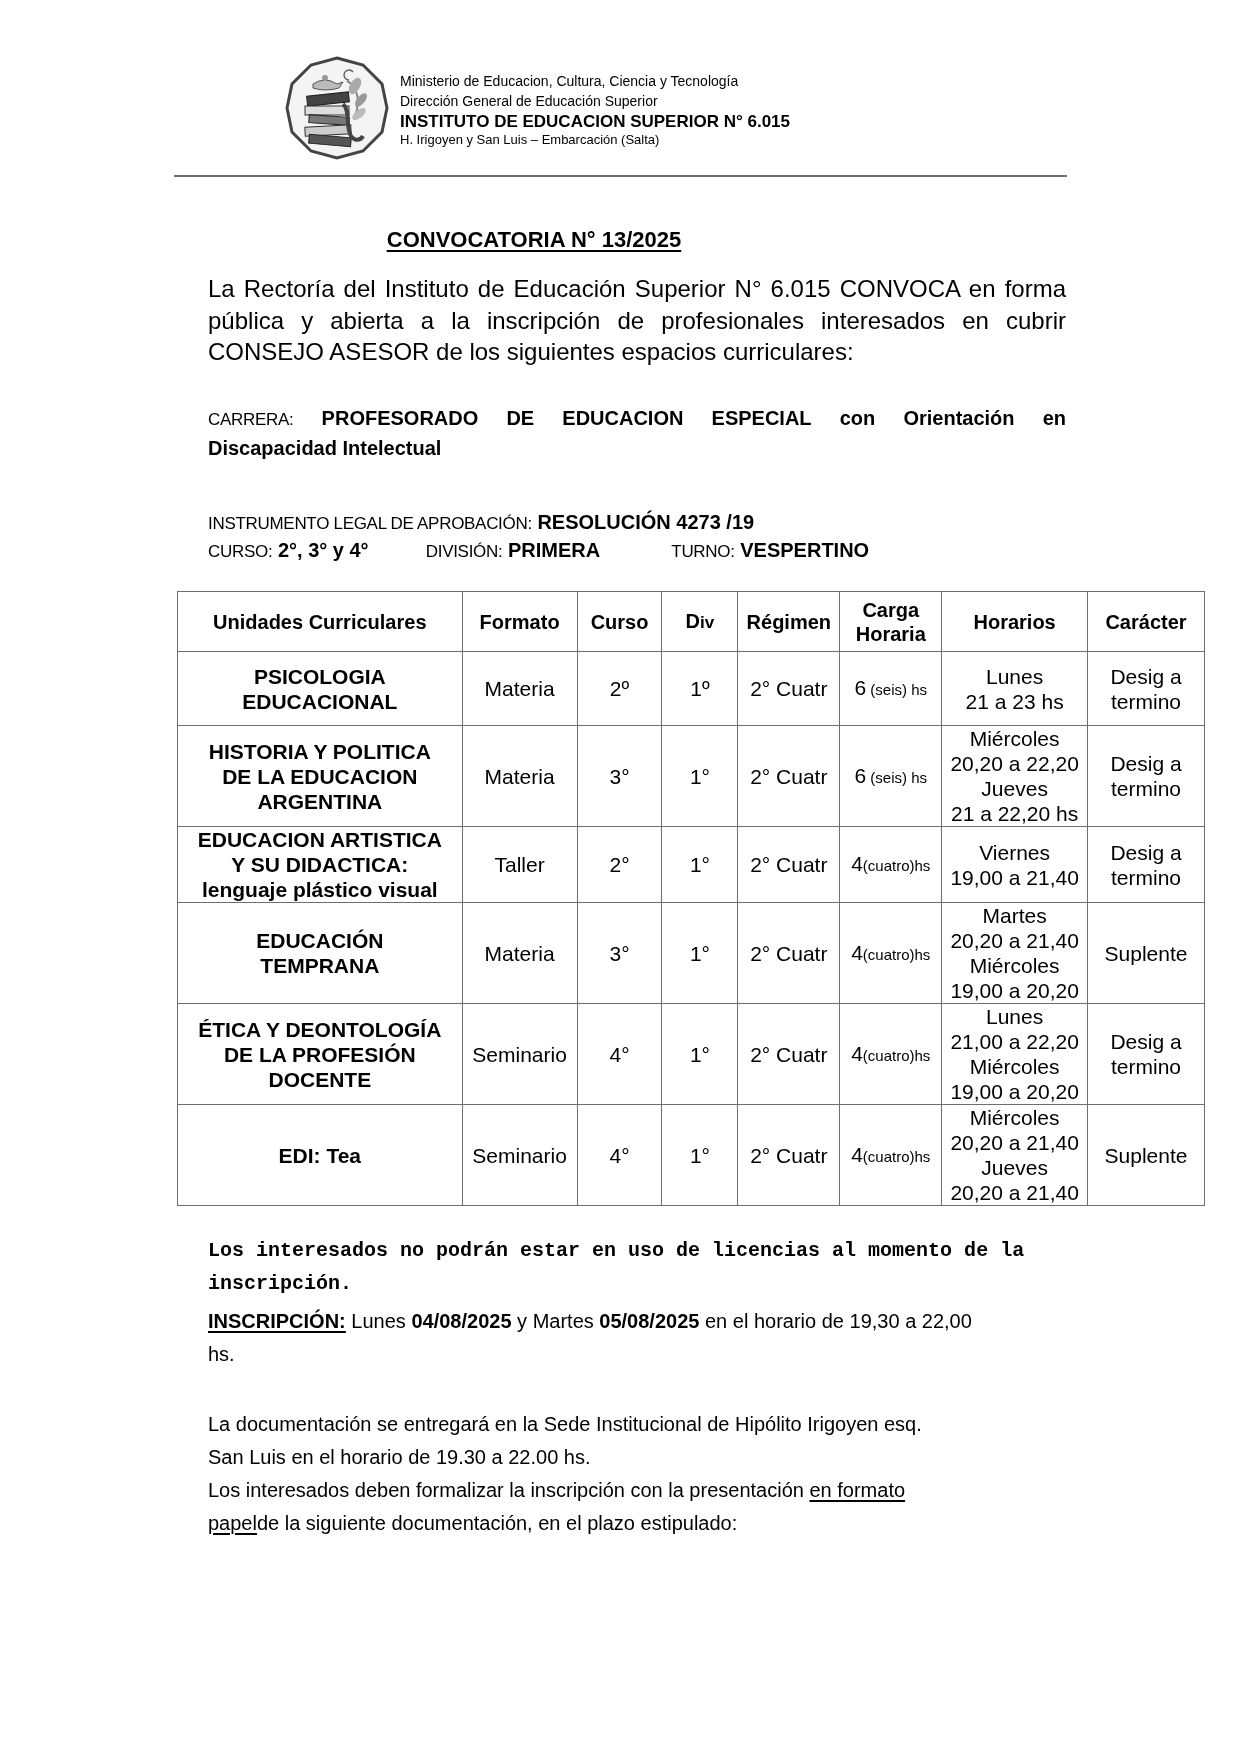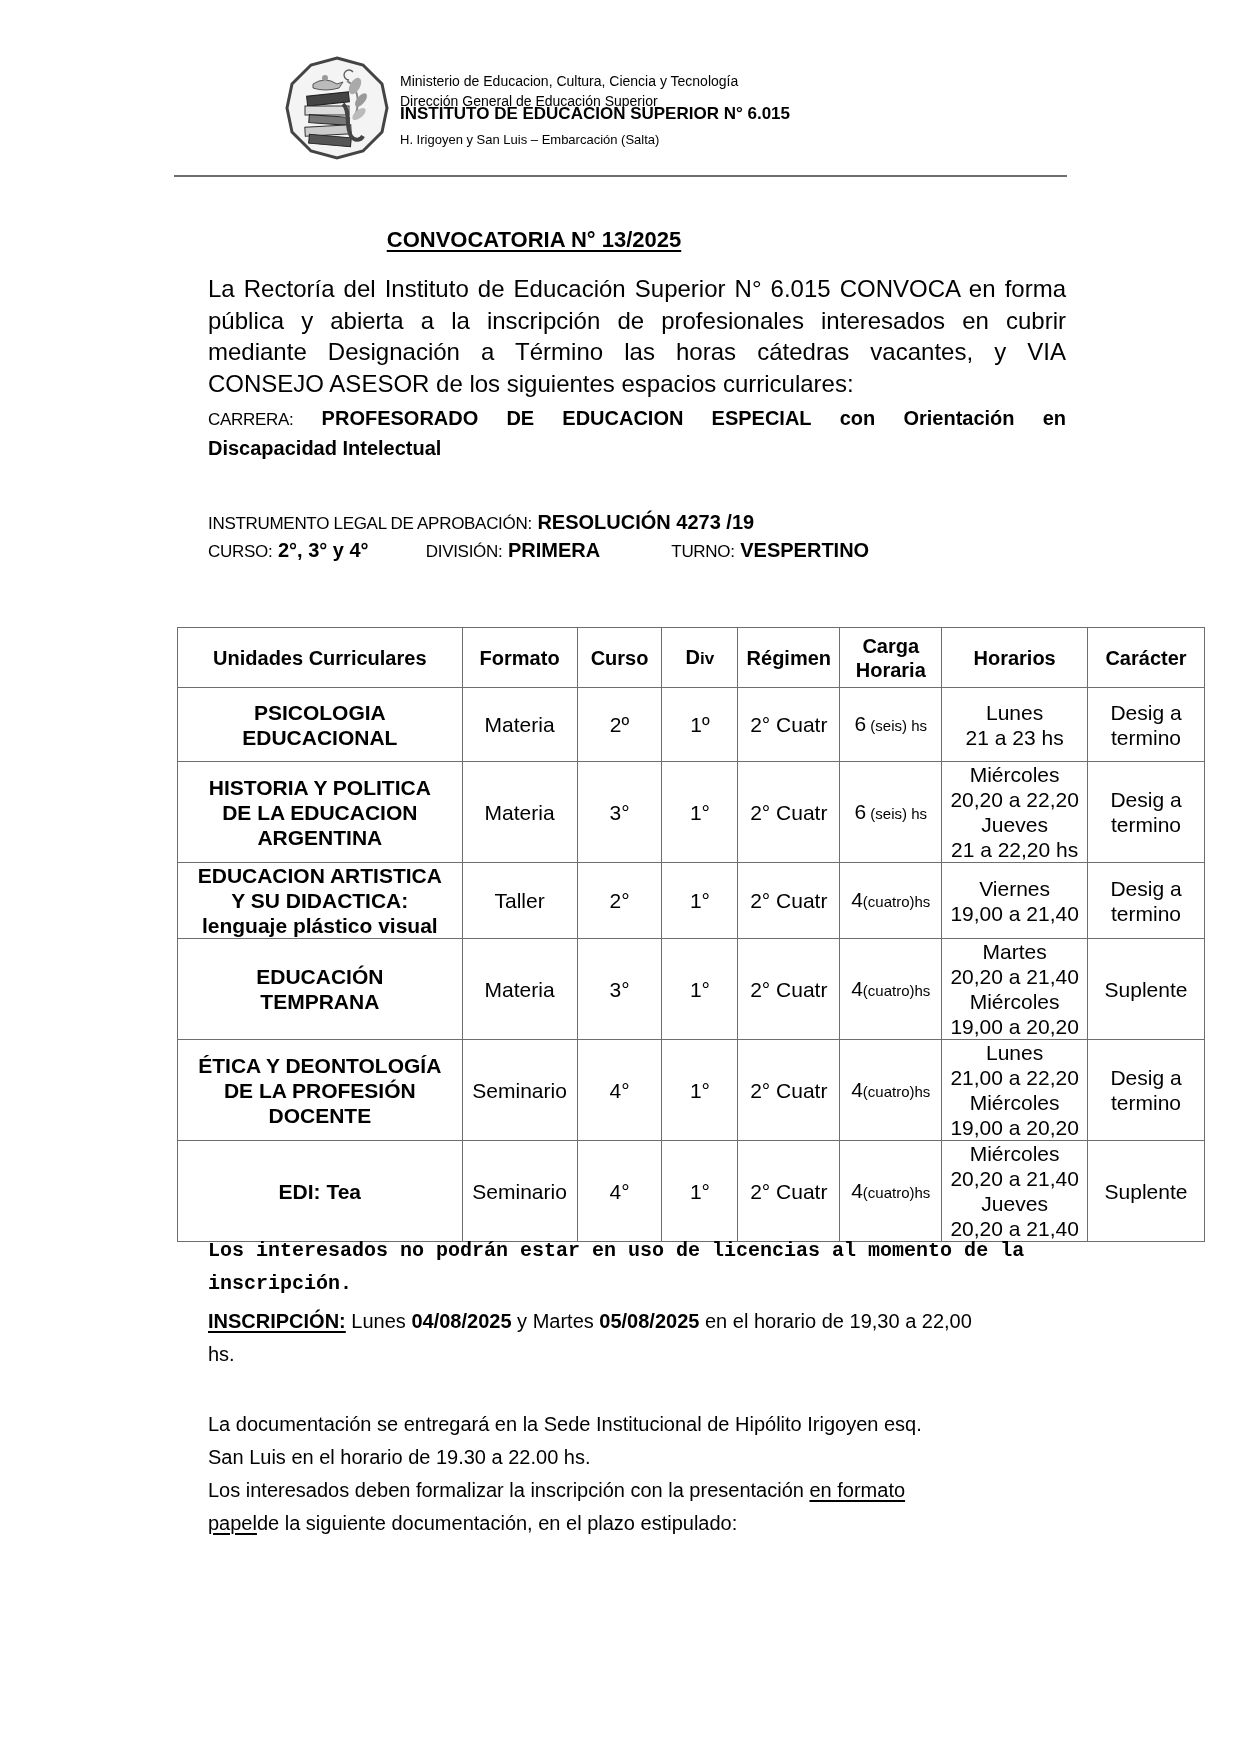--- a/index.html
+++ b/index.html
@@ -4,21 +4,21 @@
 <style>
   html, body { margin:0; padding:0; background:#ffffff; }
   body { width:1241px; height:1755px; position:relative; overflow:hidden; color:#000; font-family:"Liberation Sans", sans-serif; }
   .abs { position:absolute; }
 
   
   .logo { left:285px; top:56px; width:104px; height:104px; }
   .hdr-line { left:400px; white-space:nowrap; font-family:"Liberation Sans", sans-serif; }
   .hdr1 { top:73px; font-size:14px; }
   .hdr2 { top:93px; font-size:14px;text-align:right; }
-  .hdr3 { top:104px; font-size:17px; font-weight:bold; }
+  .hdr3 { top:112px; font-size:17px; font-weight:bold; }
   .hdr4 { top:132px; font-size:13px; }
   .rule { left:174px; top:175px; width:893px; height:2px; background:#6e6e6e; }
 
   
   .title { left:0; width:1068px; top:227px; text-align:center; font-size:22px; font-weight:bold; text-decoration:underline; text-underline-offset:3px; }
 
   
   .intro { left:208px; width:858px; top:273px; font-size:24px; line-height:31.5px; text-align:justify; }
   .intro span.l { display:block; text-align-last:justify; }
   .intro span.last { display:block; }
@@ -27,21 +27,21 @@
   .carrera .line1 { display:block; text-align-last:justify; }
   .lbl { font-family:"Liberation Sans", sans-serif; font-size:17px; letter-spacing:-0.3px; }
   .b { font-weight:bold; }
 
   .instr { left:208px; top:508px; font-size:20px; line-height:28px; white-space:nowrap;text-align:center; }
   .curso { left:208px; top:536px; font-size:20px; line-height:28px; white-space:nowrap; }
   .gap1 { display:inline-block; width:46px; }
   .gap2 { display:inline-block; width:60px; }
 
   
-  table.grid { position:absolute; left:177px; top:591px; border-collapse:collapse; width:1028px;margin-top:36px; }
+  table.grid { position:absolute; left:177px; top:591px; border-collapse:collapse; width:1028px; }
   table.grid th, table.grid td { border:1.5px solid #6e6e6e; text-align:center; vertical-align:middle; padding:0; }
   table.grid th { font-weight:bold; font-size:20px; height:59px; line-height:24px; }
   table.grid td { font-size:21px; line-height:25px; }
   td.unit { font-weight:bold; font-size:21px; line-height:27px; }
   td.carga { white-space:nowrap; font-size:21px; }
   td.carga small { font-size:15px; }
   td.hor { font-size:18px; line-height:25px; }
   td.car { font-size:21px; line-height:27px; }
   th.div { font-size:20px; }
   th.div .sub { font-size:17px; }
@@ -81,21 +81,20 @@
 <div class="abs hdr-line hdr2">Dirección General de Educación Superior</div>
 <div class="abs hdr-line hdr3">INSTITUTO DE EDUCACION SUPERIOR N° 6.015</div>
 <div class="abs hdr-line hdr4">H. Irigoyen y San Luis – Embarcación (Salta)</div>
 <div class="abs rule"></div>
 
 <div class="abs title">CONVOCATORIA N° 13/2025</div>
 
 <div class="abs intro">
   <span class="l">La Rectoría del Instituto de Educación Superior N° 6.015 CONVOCA en forma</span>
   <span class="l">pública y abierta a la inscripción de profesionales interesados en cubrir</span>
-  <span class="l">mediante Designación a Término las horas cátedras vacantes, y VIA</span>
   <span class="last">CONSEJO ASESOR de los siguientes espacios curriculares:</span>
 </div>
 
 <div class="abs carrera">
   <span class="line1">
     <span class="lbl">CARRERA:</span>
     <span class="b">PROFESORADO DE EDUCACION ESPECIAL</span>
     <span class="b">con Orientación en</span>
   </span>
   <span class="b">Discapacidad Intelectual</span>

